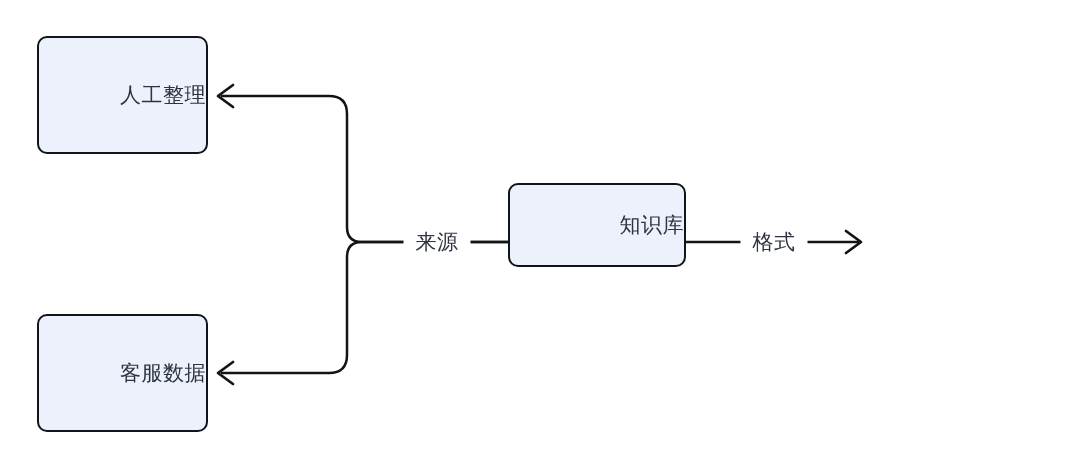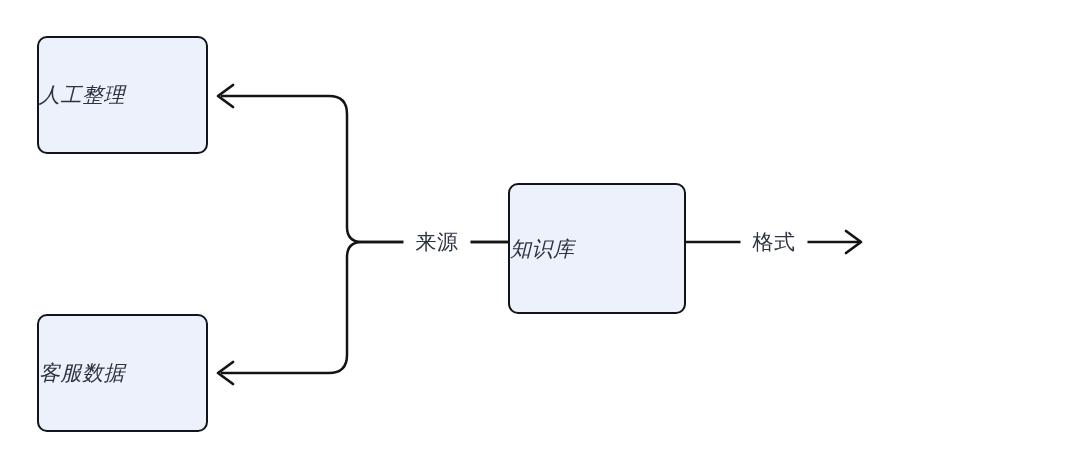--- a/index.html
+++ b/index.html
@@ -6,26 +6,26 @@
   .canvas{
     position:relative;width:1080px;height:469px;background:#ffffff;
     font-family:"Liberation Sans",sans-serif;overflow:hidden;
   }
   .edges{position:absolute;left:0;top:0;width:1080px;height:469px;}
   .edges path{fill:none;stroke:#141414;stroke-width:2.5;}
   .edges path.arrow{stroke-width:2.75;stroke-linecap:round;stroke-linejoin:round;}
   .node{
     position:absolute;box-sizing:border-box;
     background:#ecf1fb;border:2.5px solid #10151b;border-radius:10px;
-    display:flex;align-items:center;justify-content:flex-start;
-    font-size:21px;color:#2d3440;letter-spacing:0.5px;font-style:italic;
+    display:flex;align-items:center;justify-content:flex-end;
+    font-size:21px;color:#2d3440;letter-spacing:0.5px;
   }
   .node-manual{left:37px;top:36px;width:171px;height:118px;}
   .node-service{left:37px;top:314px;width:171px;height:118px;}
-  .node-kb{left:508px;top:183px;width:178px;height:131px;}
+  .node-kb{left:508px;top:183px;width:178px;height:84px;}
   .node-markdown{left:865px;top:183px;width:179px;height:119px;}
   .edge-label{
     position:absolute;transform:translate(-50%,-50%);
     background:#ffffff;padding:3px 12px;font-size:21px;color:#2d3440;
     white-space:nowrap;letter-spacing:0.5px;
   }
   .label-source{left:437px;top:242px;}
   .label-format{left:774px;top:242px;}
 </style>
 </head>

